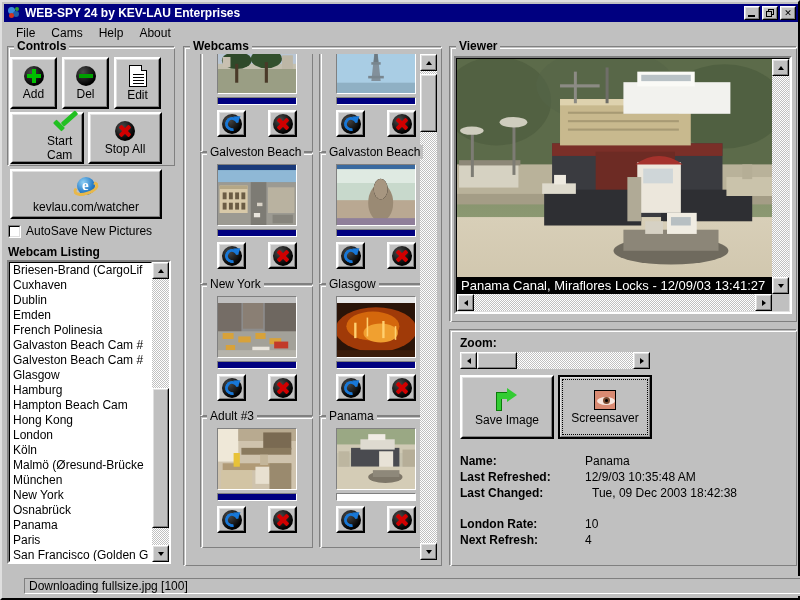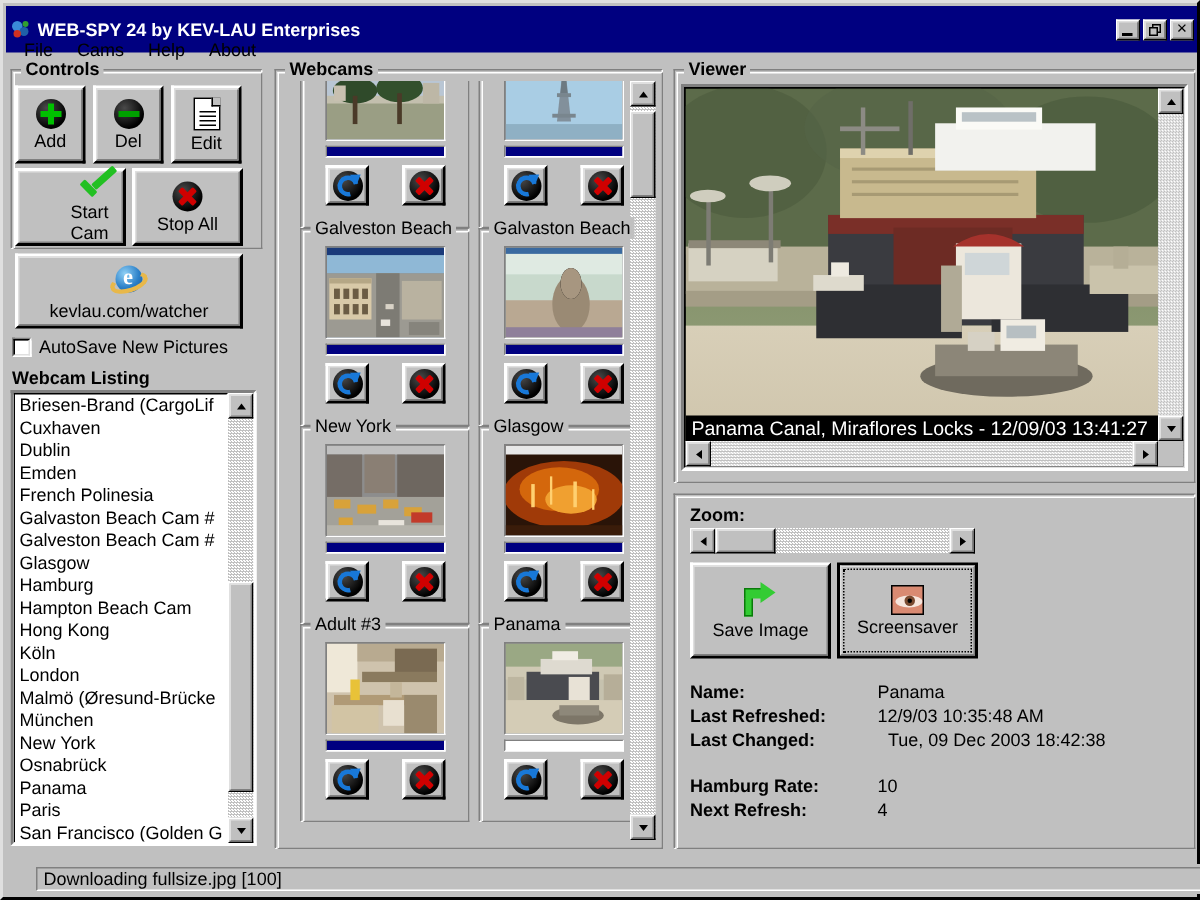--- a/index.html
+++ b/index.html
@@ -14,21 +14,21 @@
     position: relative;
     width: 800px; height: 600px;
     background: #c0c0c0;
     border: 2px solid;
     border-color: #dfdfdf #000 #000 #dfdfdf;
   }
 
   
   .titlebar {
     position: absolute; left: 2px; top: 2px;
-    width: 794px; height: 31px;
+    width: 794px; height: 18px;
     background: #000080;
     display: flex; align-items: center;
     padding: 0 2px;
   }
   .title-icon {
     width: 16px; height: 16px;
     margin-right: 3px;
     position: relative;
     flex: 0 0 auto;
   }
@@ -393,22 +393,22 @@
           <div class="lb-item">Cuxhaven</div>
           <div class="lb-item">Dublin</div>
           <div class="lb-item">Emden</div>
           <div class="lb-item">French Polinesia</div>
           <div class="lb-item">Galvaston Beach Cam #</div>
           <div class="lb-item">Galveston Beach Cam #</div>
           <div class="lb-item">Glasgow</div>
           <div class="lb-item">Hamburg</div>
           <div class="lb-item">Hampton Beach Cam</div>
           <div class="lb-item">Hong Kong</div>
+          <div class="lb-item">London</div>
           <div class="lb-item">Köln</div>
-          <div class="lb-item">London</div>
           <div class="lb-item">Malmö (Øresund-Brücke</div>
           <div class="lb-item">München</div>
           <div class="lb-item">New York</div>
           <div class="lb-item">Osnabrück</div>
           <div class="lb-item">Panama</div>
           <div class="lb-item">Paris</div>
           <div class="lb-item">San Francisco (Golden G</div>
         </div>
       <div class="vsb">
         <div class="sb-btn" style="top:0; left:0;">
@@ -850,21 +850,21 @@
     </span>
     <span class="btn-label">Screensaver</span>
   </div>
 
   <div class="info-label" style="left:458px; top:452px;">Name:</div>
   <div class="info-value" style="left:583px; top:452px;">Panama</div>
   <div class="info-label" style="left:458px; top:468px;">Last Refreshed:</div>
   <div class="info-value" style="left:583px; top:468px;">12/9/03 10:35:48 AM</div>
   <div class="info-label" style="left:458px; top:484px;">Last Changed:</div>
   <div class="info-value" style="left:590px; top:484px;">Tue, 09 Dec 2003 18:42:38</div>
-  <div class="info-label" style="left:458px; top:515px;">Hamburg Rate:</div>
+  <div class="info-label" style="left:458px; top:515px;">London Rate:</div>
   <div class="info-value" style="left:583px; top:515px;">10</div>
   <div class="info-label" style="left:458px; top:531px;">Next Refresh:</div>
   <div class="info-value" style="left:583px; top:531px;">4</div>
 
   <div class="statusbar">
     <div class="status-panel">Downloading fullsize.jpg [100]</div>
   </div>
 
 </div>
 

